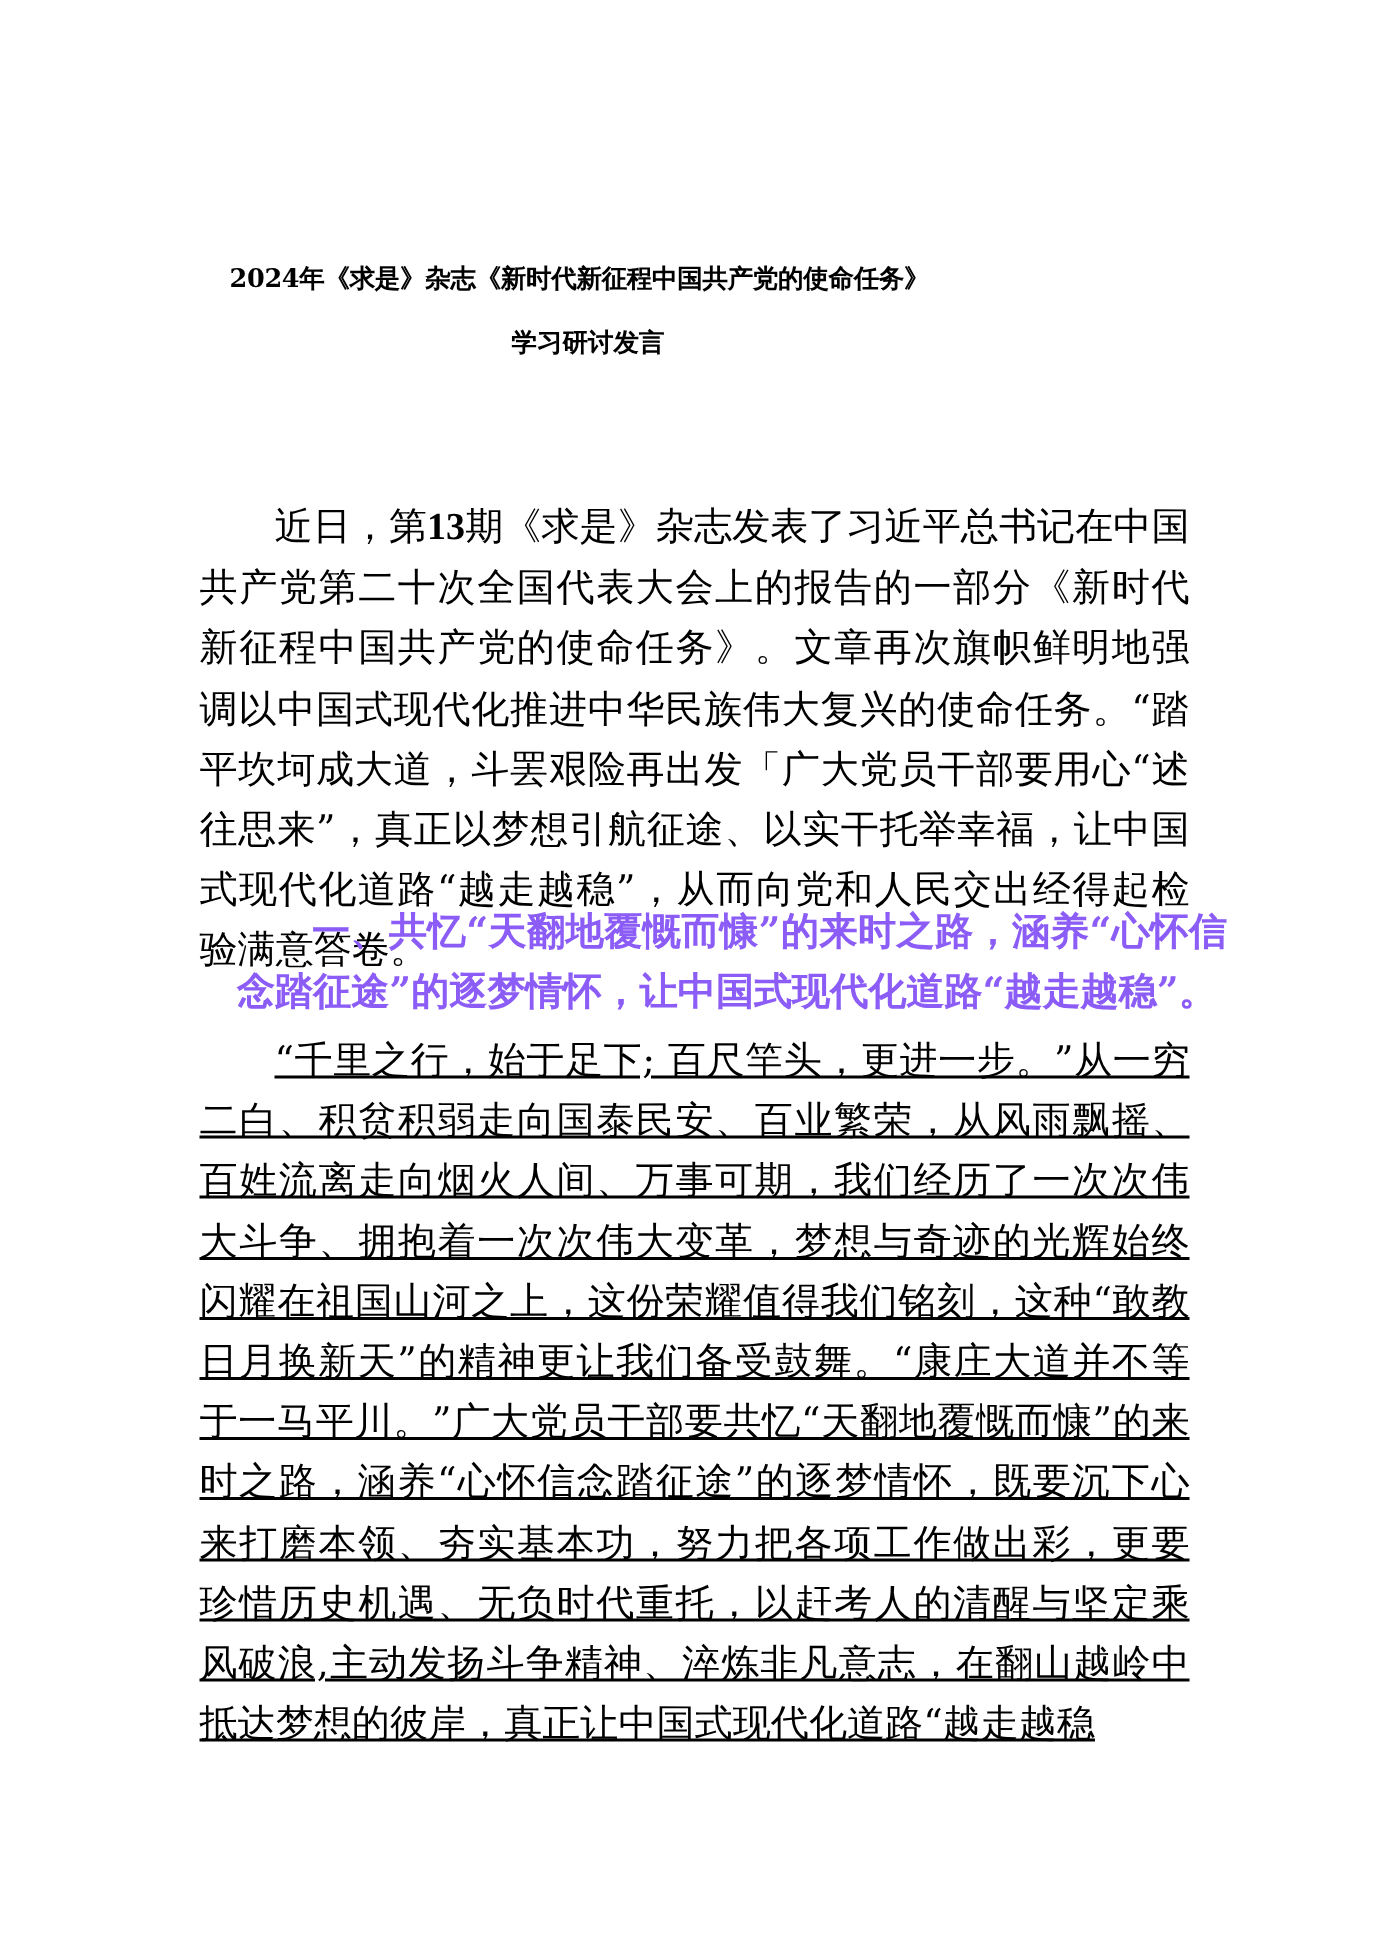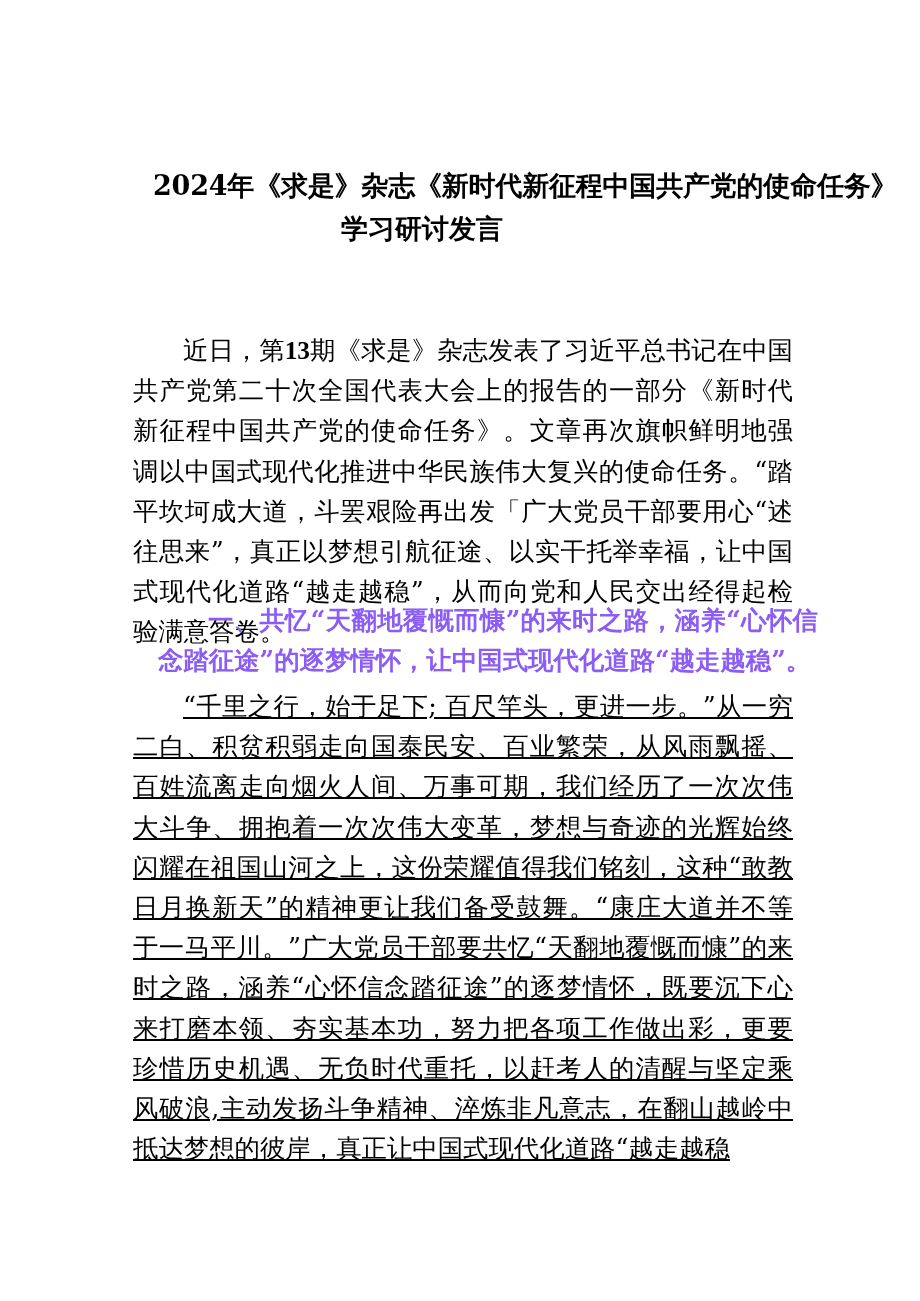--- a/index.html
+++ b/index.html
@@ -17,21 +17,21 @@
     }
     .page {
       position: absolute;
       left: 0; top: 0;
       width: 920px;
       height: 1301px;
     }
     .title-line {
       position: absolute;
       font-weight: bold;
-      font-size: 27px;
+      font-size: 17px;
       line-height: 30px;
       white-space: nowrap;
       letter-spacing: 0px;
       color: #000;
     }
     .title-line-1 { left: 153px; top: 171px; letter-spacing: -0.2px; }
     .title-line-2 { left: 341px; top: 214px; }
     .body-block {
       position: absolute;
       left: 133px;

